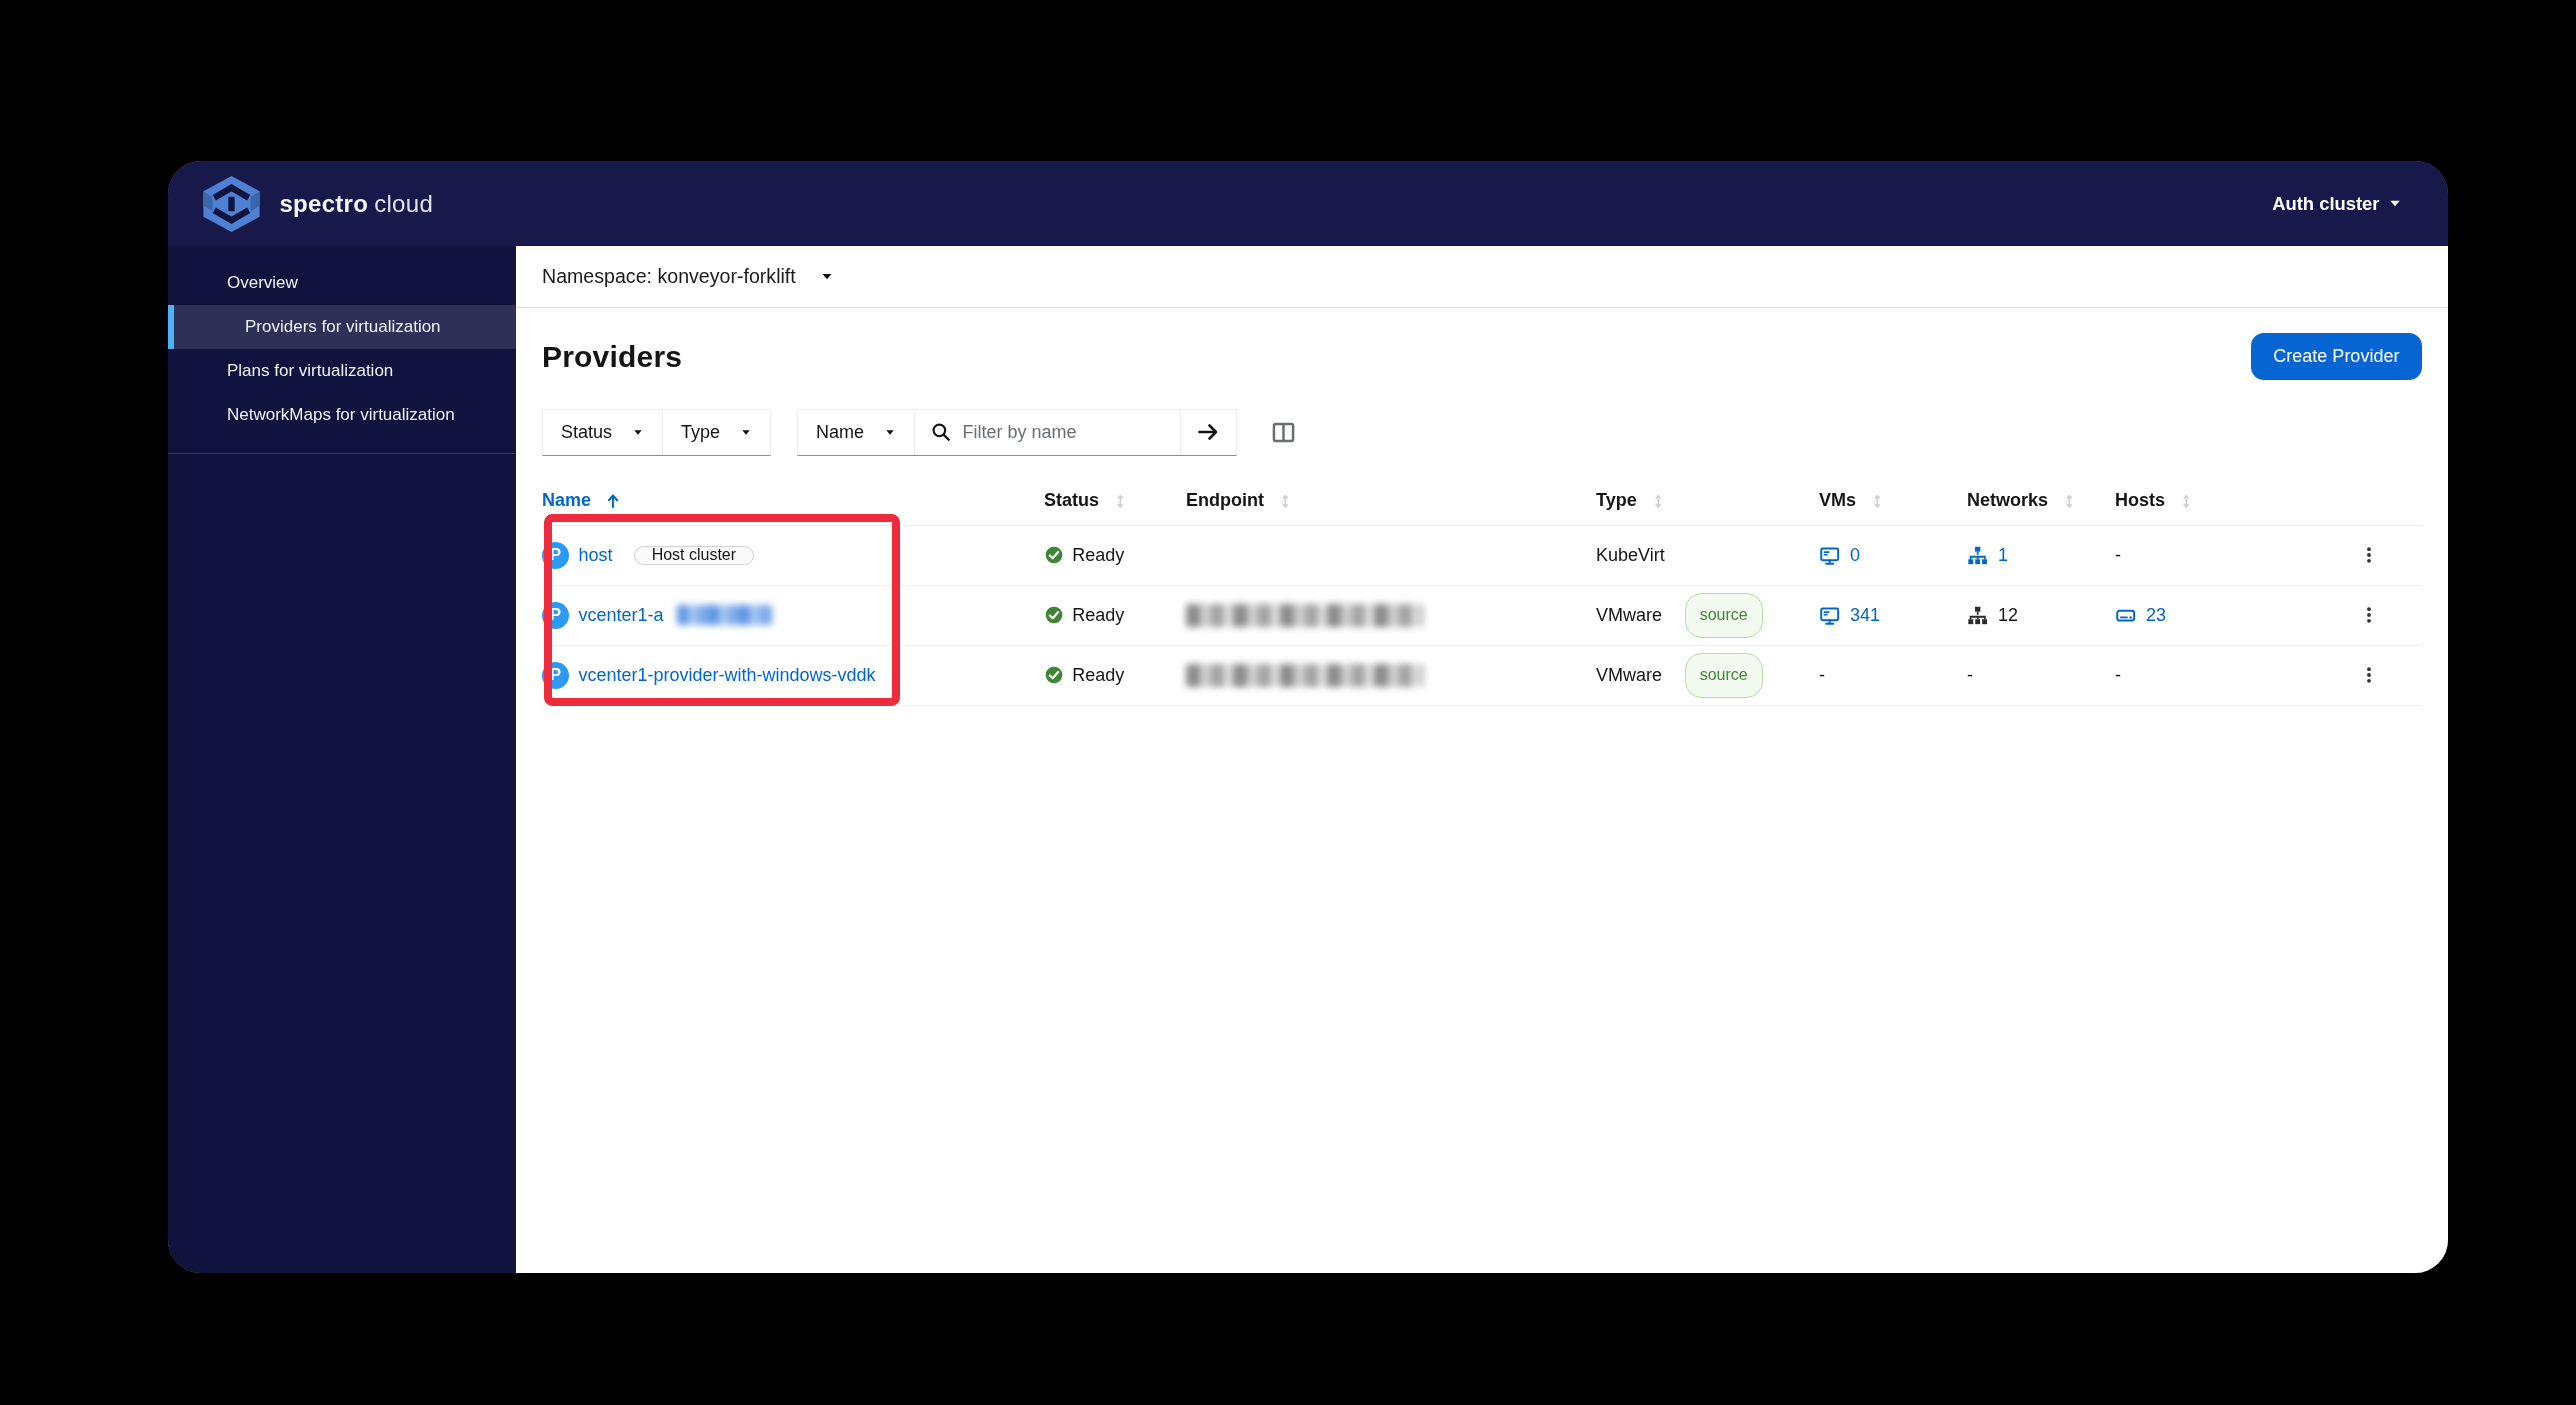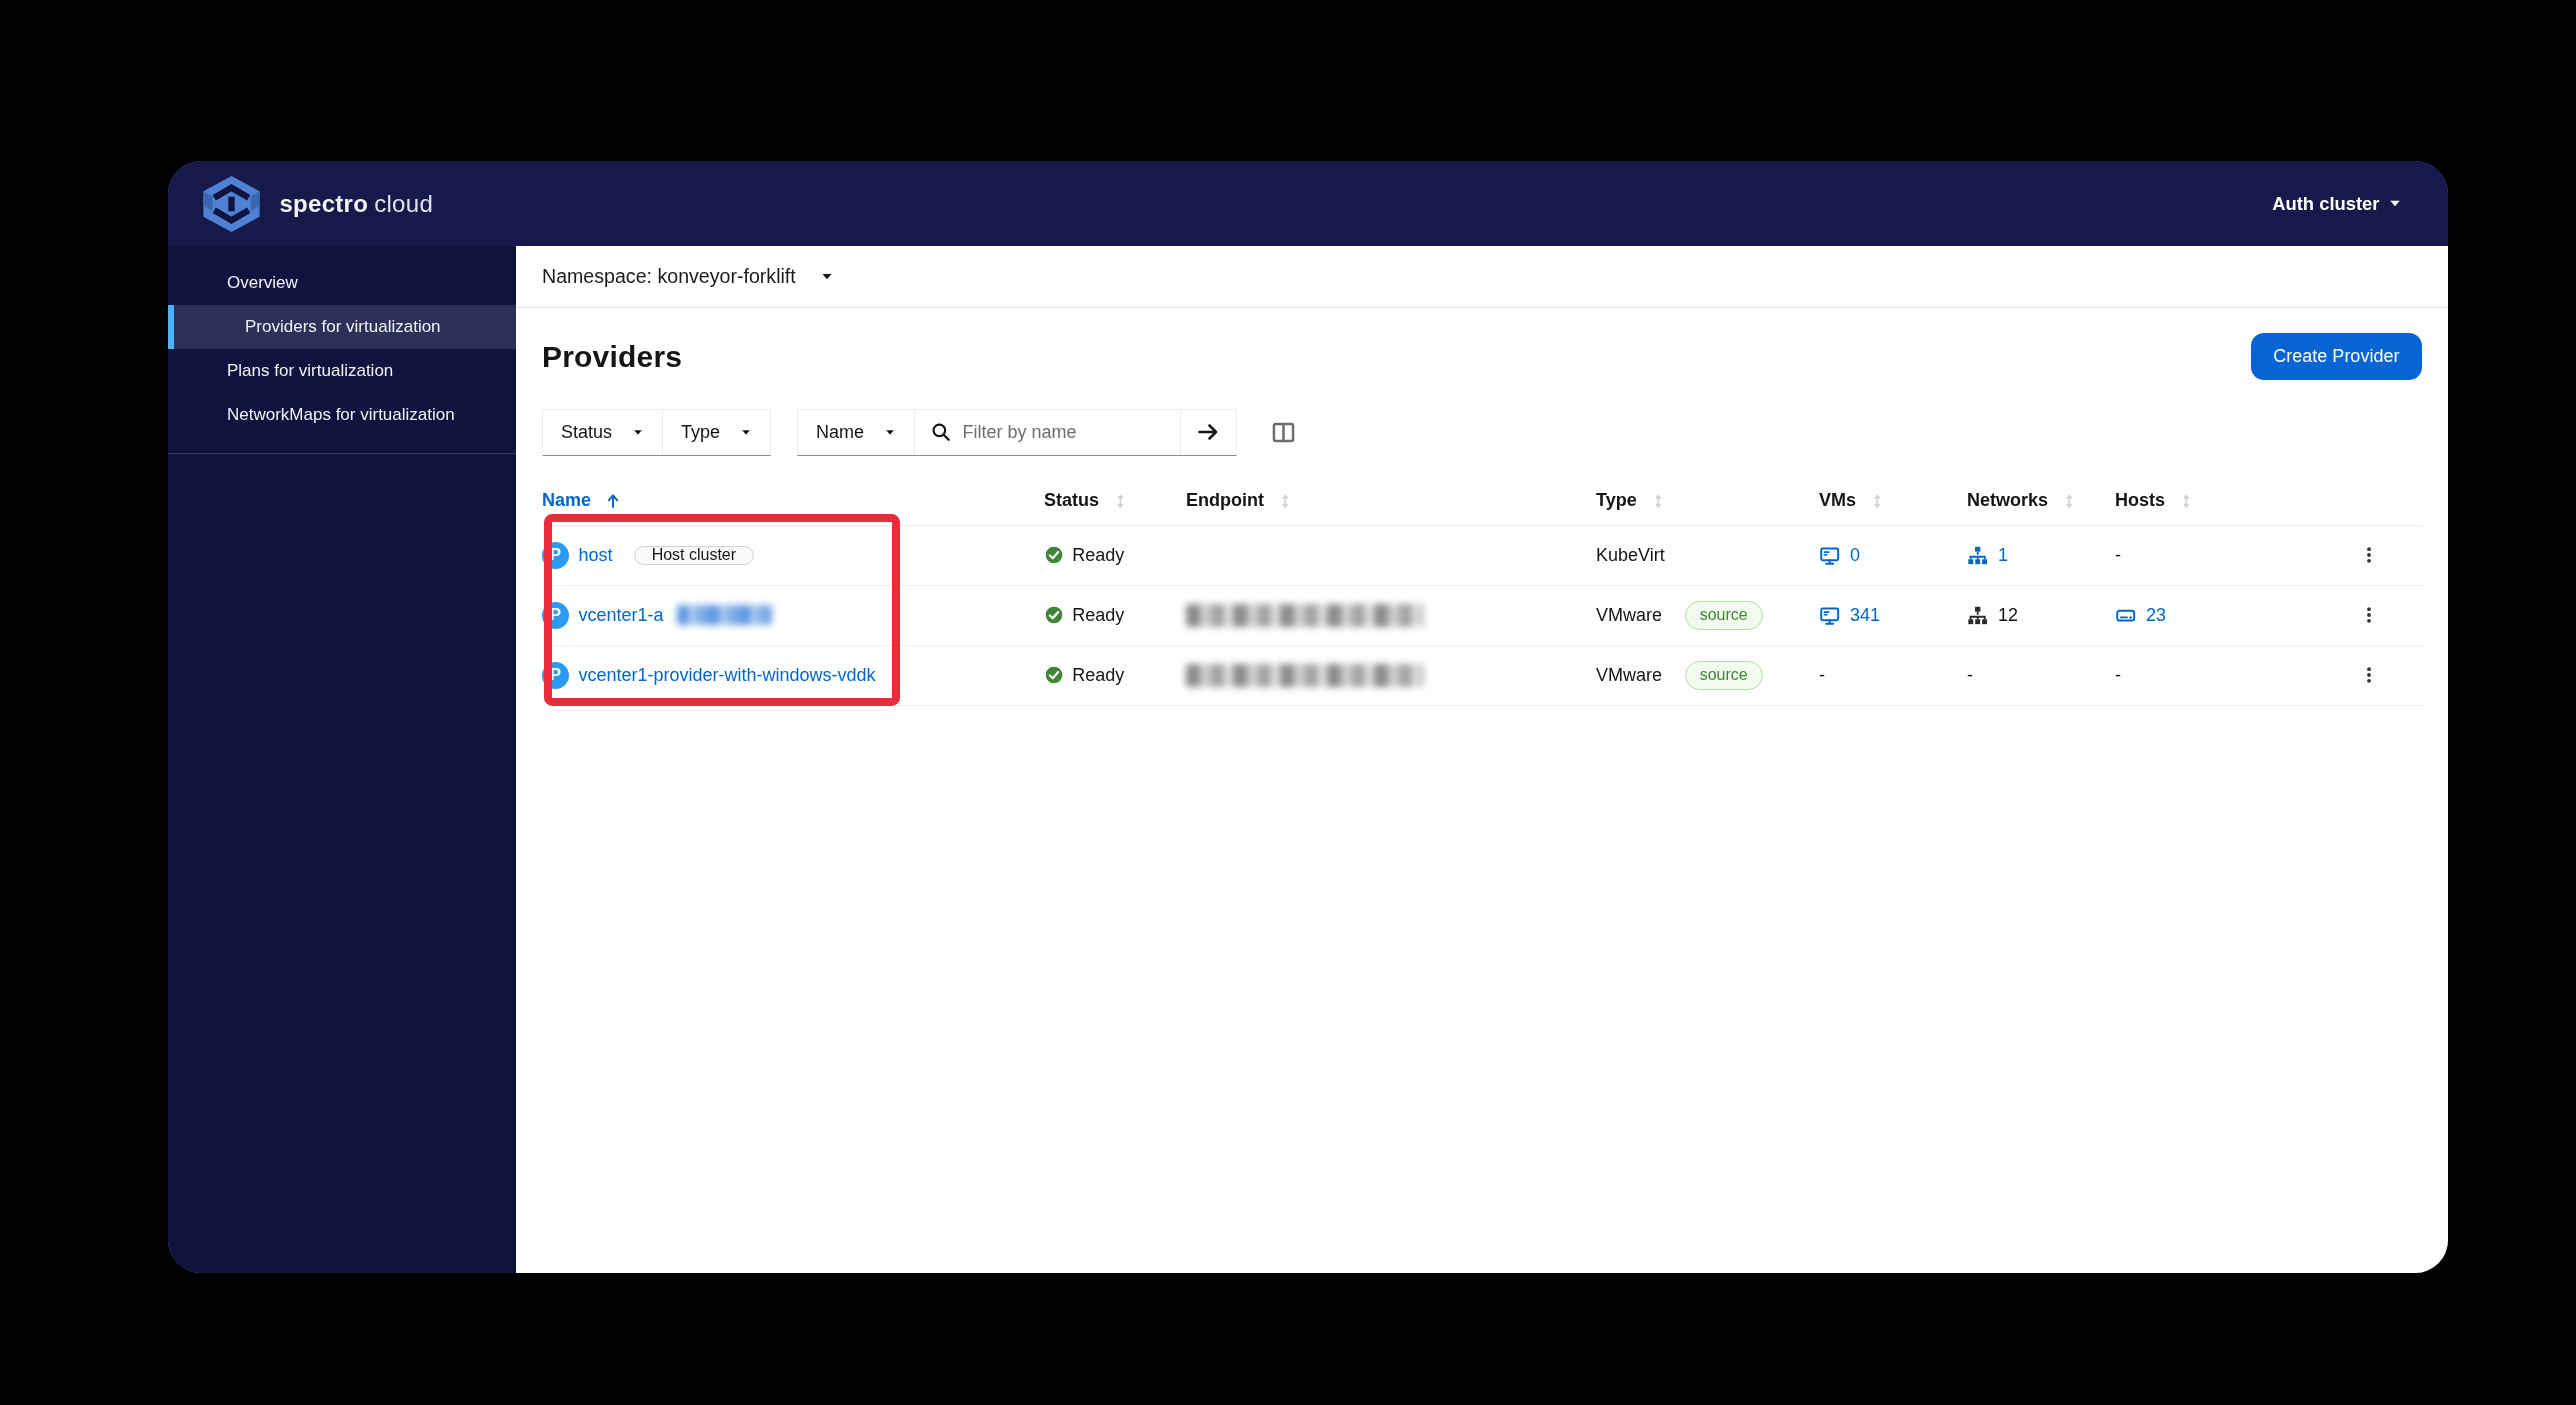--- a/index.html
+++ b/index.html
@@ -96,21 +96,21 @@
   a.link { color: #0066cc; text-decoration: none; cursor: pointer; }
   .p-badge {
     width: 27px; height: 27px; border-radius: 50%; background: #2b9af3; color: #fff;
     font-weight: 700; font-size: 16.6px; display: inline-flex; align-items: center; justify-content: center; flex: 0 0 27px;
   }
   .pill {
     display: inline-flex; align-items: center; height: 19px; padding: 0 16.6px;
     border-radius: 16.6px; border: 1.2px solid #d2d2d2; background: #fafafa;
     font-size: 16px; color: #151515; margin-left: 12px; white-space: nowrap;
   }
-  .pill.green { border-color: #b2dda4; background: #f3faf0; color: #3e8635; height: 29px; padding: 0 14.2px; margin-left: 13px; }
+  .pill.green { border-color: #b2dda4; background: #f3faf0; color: #3e8635; height: 45px; padding: 0 14.2px; margin-left: 13px; }
   .ready { display: flex; align-items: center; gap: 8.3px; }
   .kebab { background: none; border: none; cursor: pointer; display: flex; padding: 4.7px; }
 
   .redact { display: inline-block; border-radius: 2.4px; filter: blur(3.6px); vertical-align: middle; }
   .redact-name { width: 95px; height: 20px; margin-left: 3.6px;
     background: repeating-linear-gradient(90deg,#5f97e3 0 10.7px,#a6c6f0 10.7px 20px,#7fabe8 20px 31px); }
   .redact-endpoint { width: 237px; height: 22.6px;
     background: repeating-linear-gradient(90deg,#8b8b8b 0 14.2px,#cfcfcf 14.2px 25px,#a3a3a3 25px 38px,#e0e0e0 38px 47px); }
 
   

